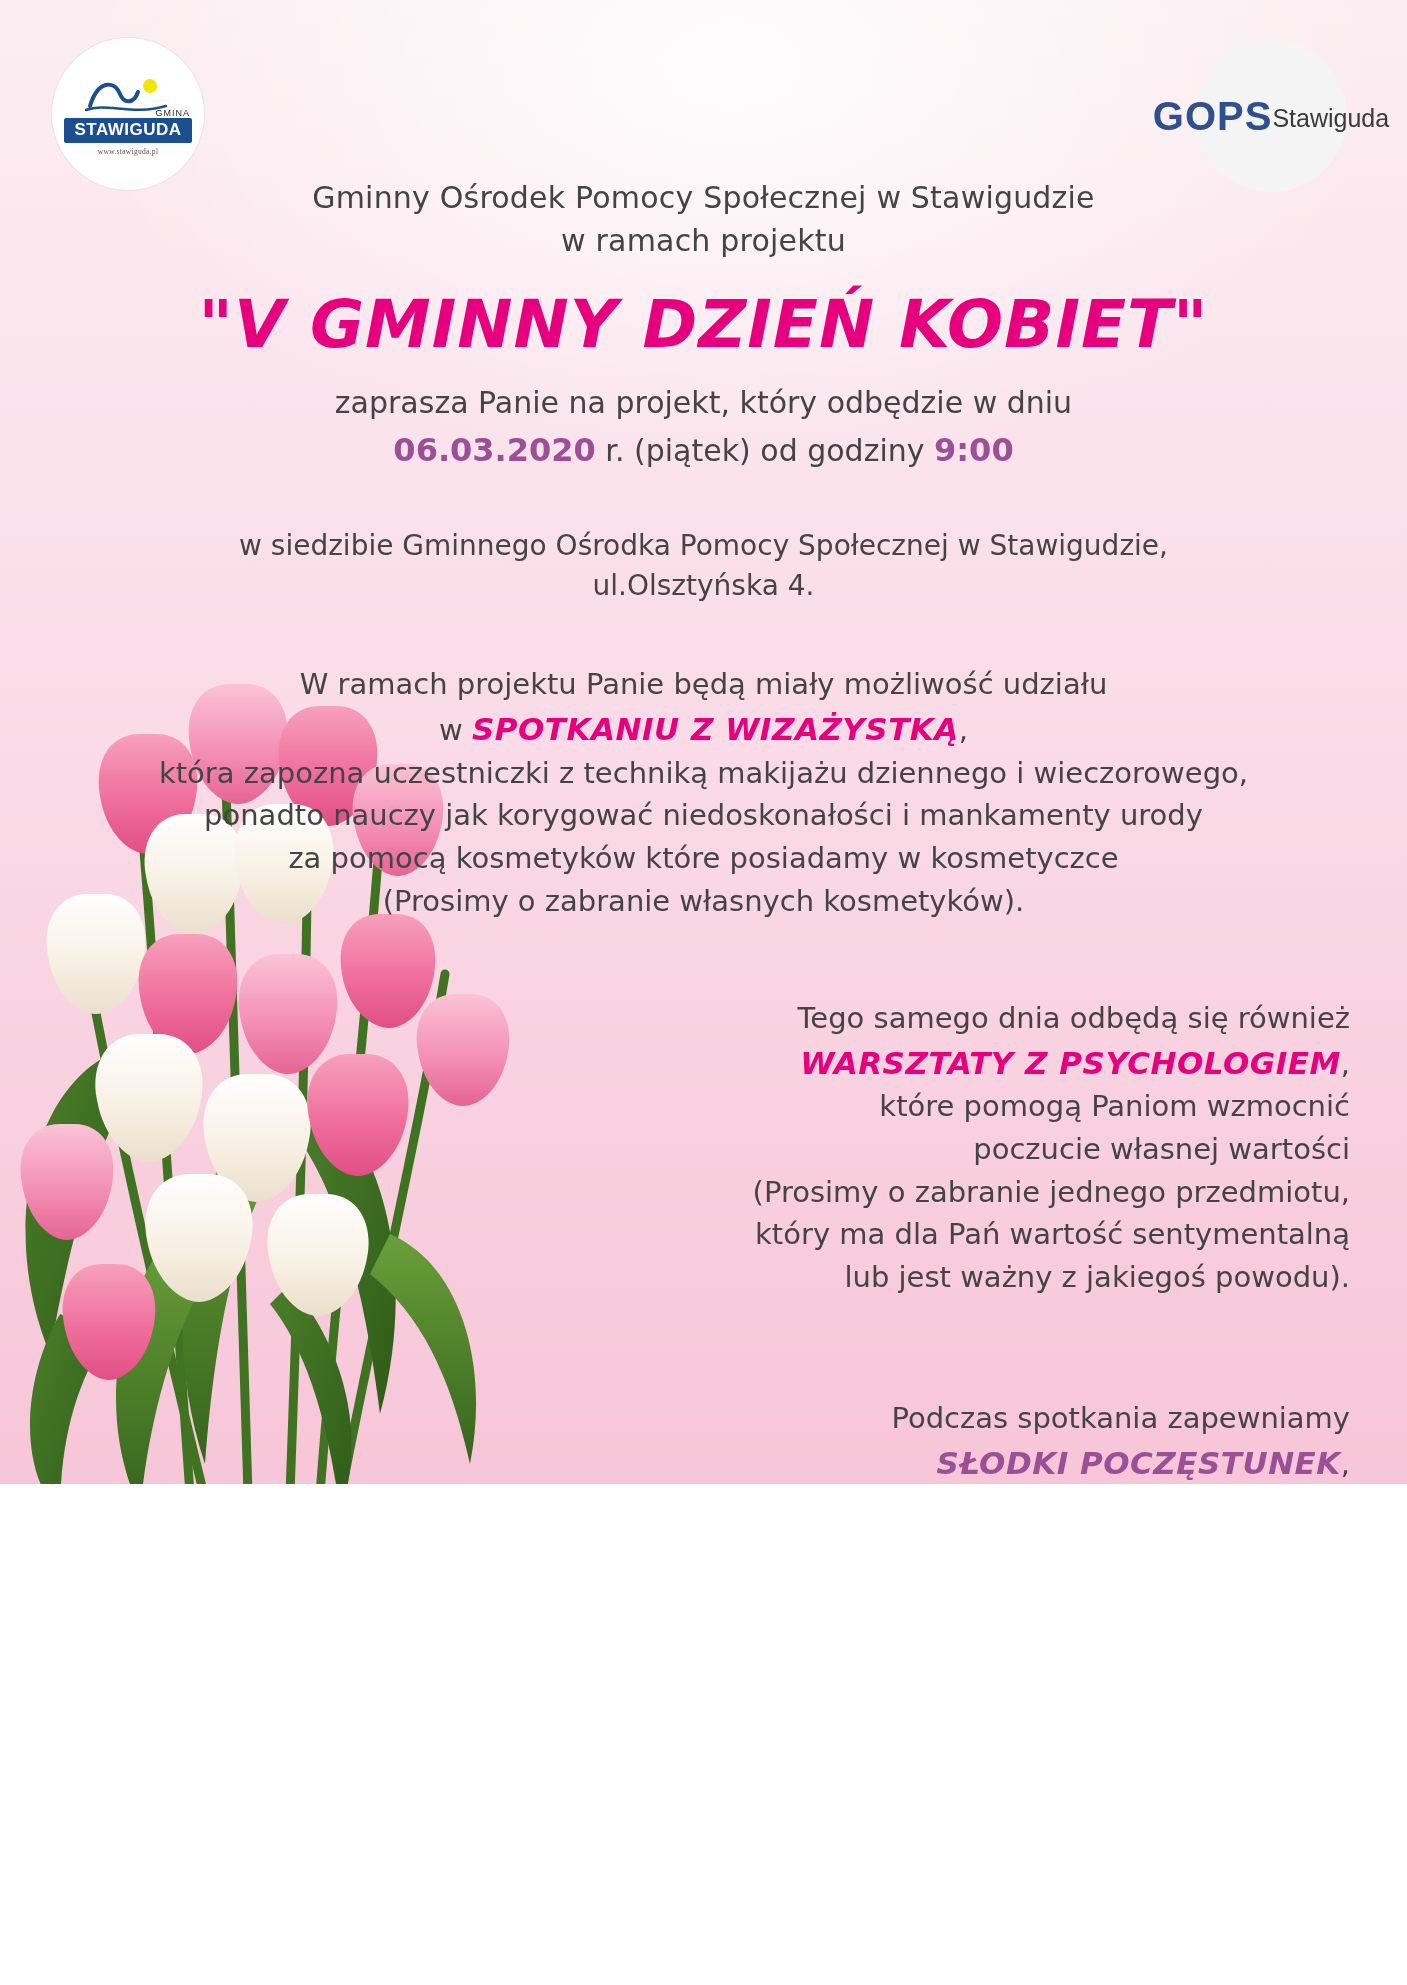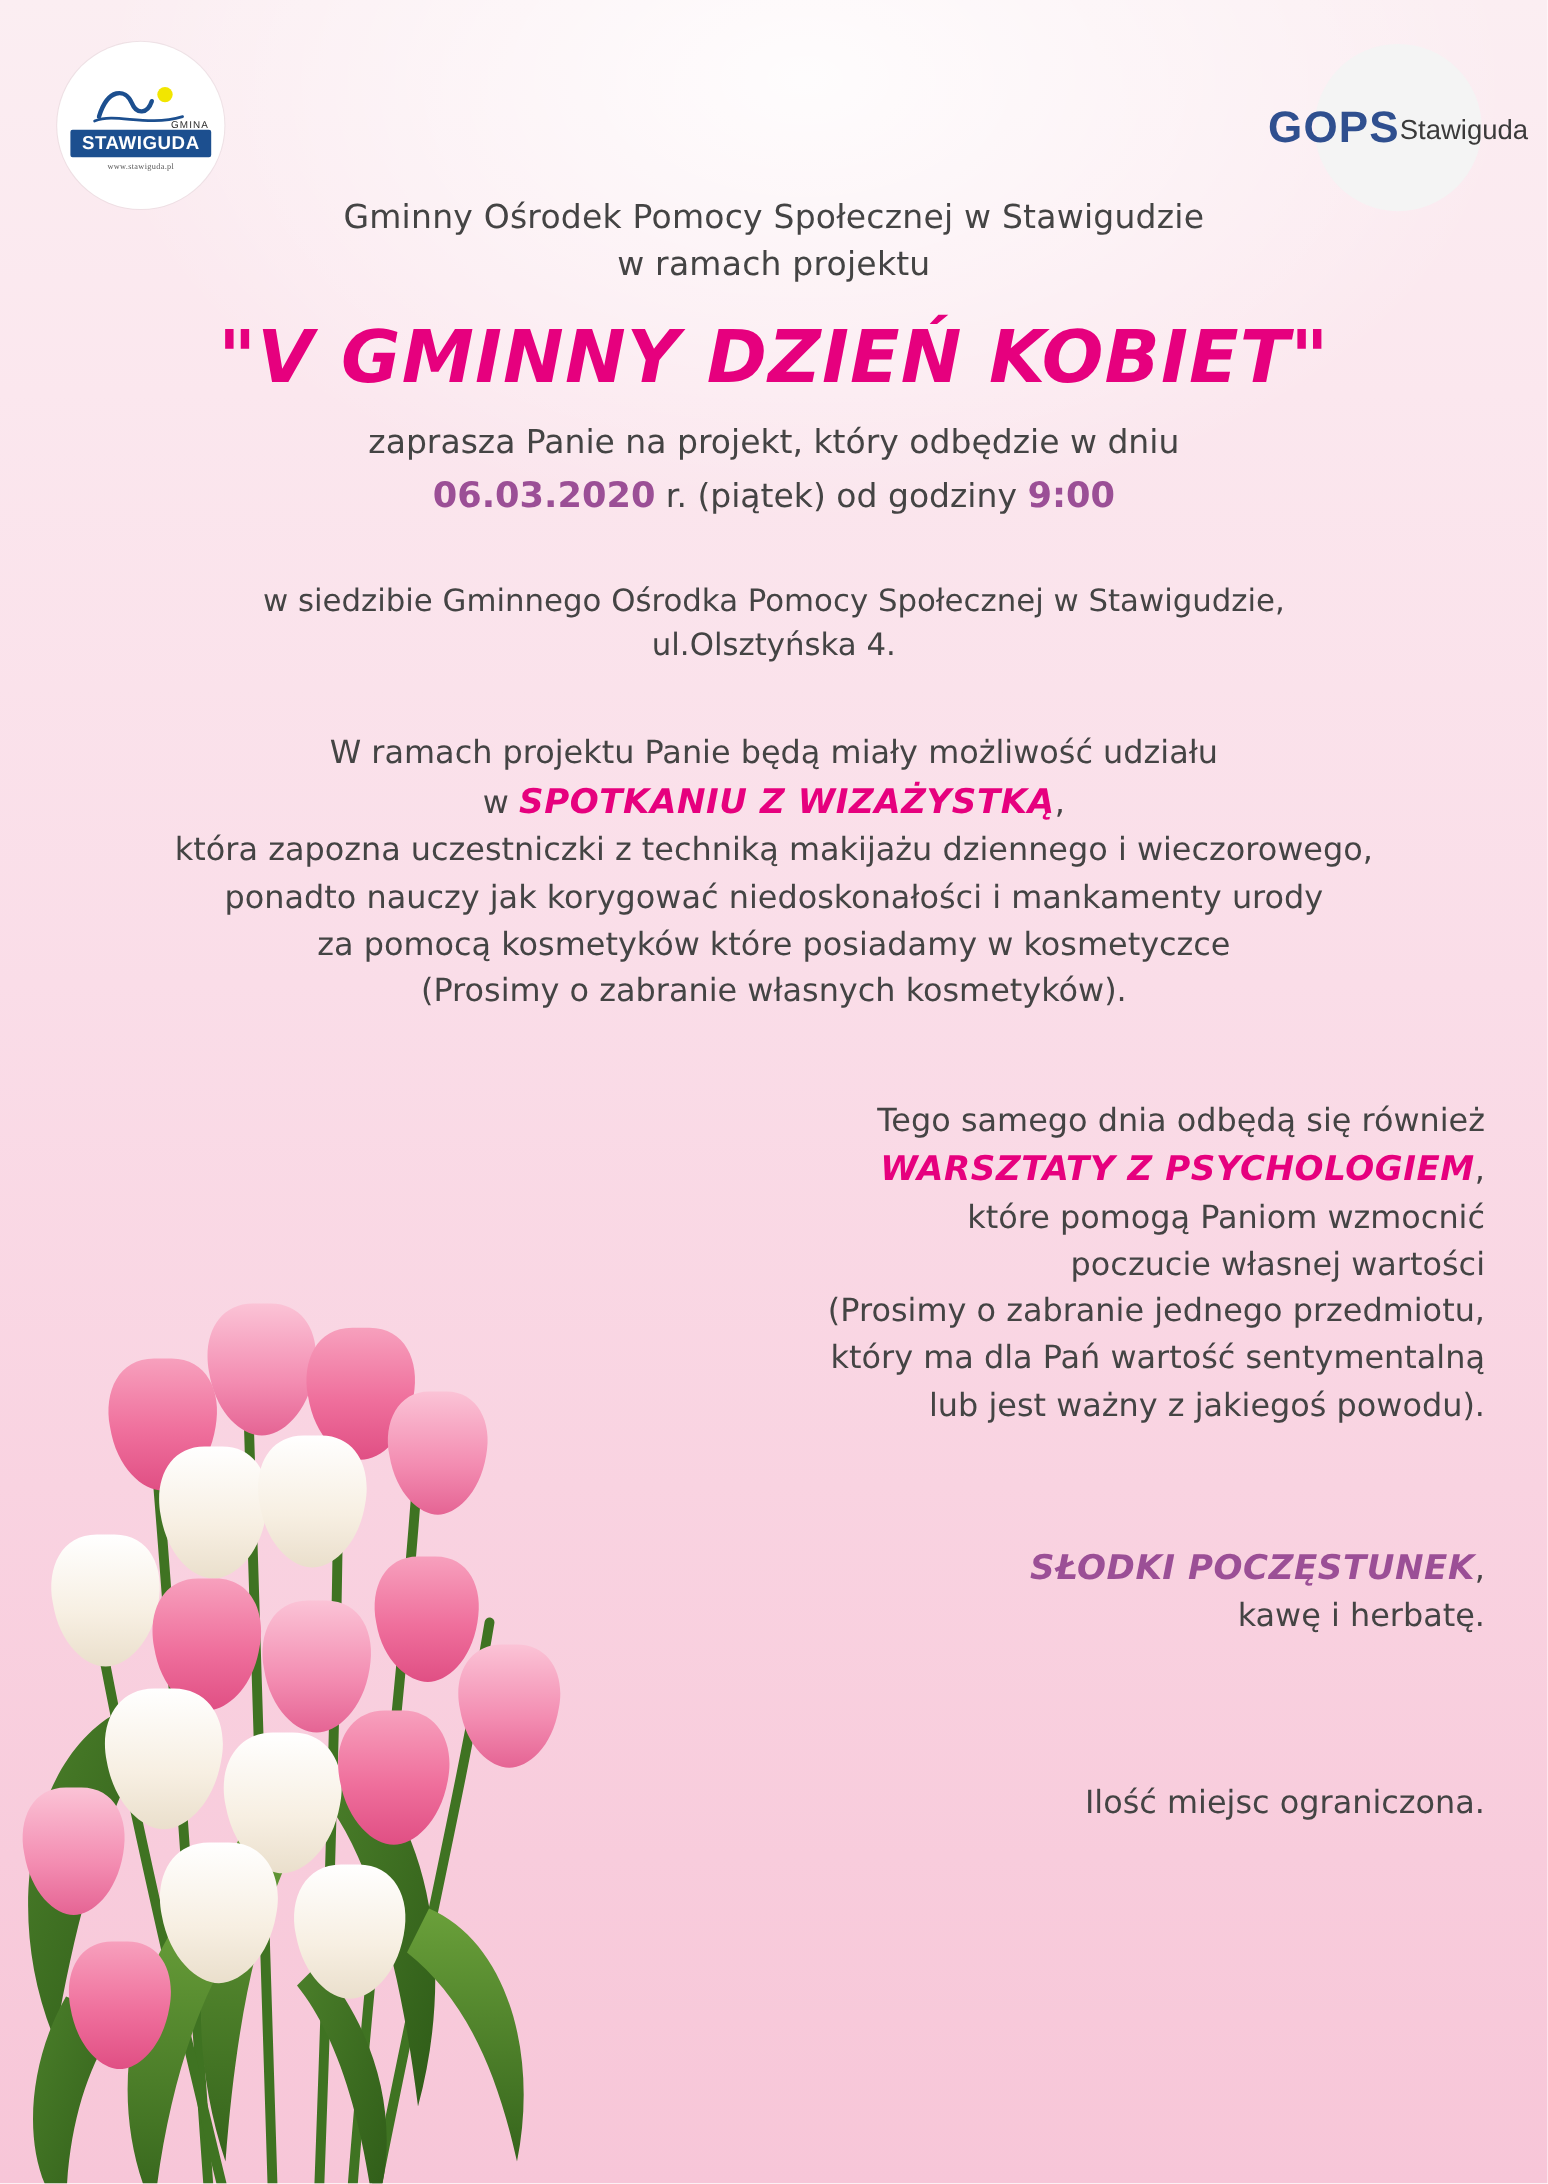--- a/index.html
+++ b/index.html
@@ -8,21 +8,21 @@
   }
   body {
     width: 1407px;
     height: 1985px;
     font-family: "DejaVu Sans", sans-serif;
     overflow: hidden;
   }
   .poster {
     position: relative;
     width: 1407px;
-    height: 1985px;
+    height: 1484px;
     background: linear-gradient(to bottom, #fbeef2 0%, #fbe7ee 18%, #fadde8 45%, #f9d3e1 68%, #f8ccdc 85%, #f7c6d8 100%);
     overflow: hidden;
   }
   
   .glow {
     position: absolute;
     left: 0; top: 0; right: 0; height: 900px;
     background: radial-gradient(ellipse 900px 560px at 52% 8%, rgba(255,255,255,0.85) 0%, rgba(255,255,255,0.0) 72%);
     pointer-events: none;
   }
@@ -352,19 +352,20 @@
     <span>Tego samego dnia odbędą się również</span>
     <span class="row"><span class="strong-pink">WARSZTATY Z PSYCHOLOGIEM</span><span>,</span></span>
     <span class="row">które pomogą Paniom wzmocnić</span>
     <span class="row">poczucie własnej wartości</span>
     <span class="row">(Prosimy o zabranie jednego przedmiotu,</span>
     <span class="row">który ma dla Pań wartość sentymentalną</span>
     <span class="row">lub jest ważny z jakiegoś powodu).</span>
   </div>
 
   <div class="right-col sweets line">
+    <span>Podczas spotkania zapewniamy</span>
     <span class="row"><span class="strong-purple">SŁODKI POCZĘSTUNEK</span><span>,</span></span>
     <span class="row">kawę i herbatę.</span>
   </div>
 
   <div class="right-col limits line">Ilość miejsc ograniczona.</div>
 
 </div>
 
 </body></html>

